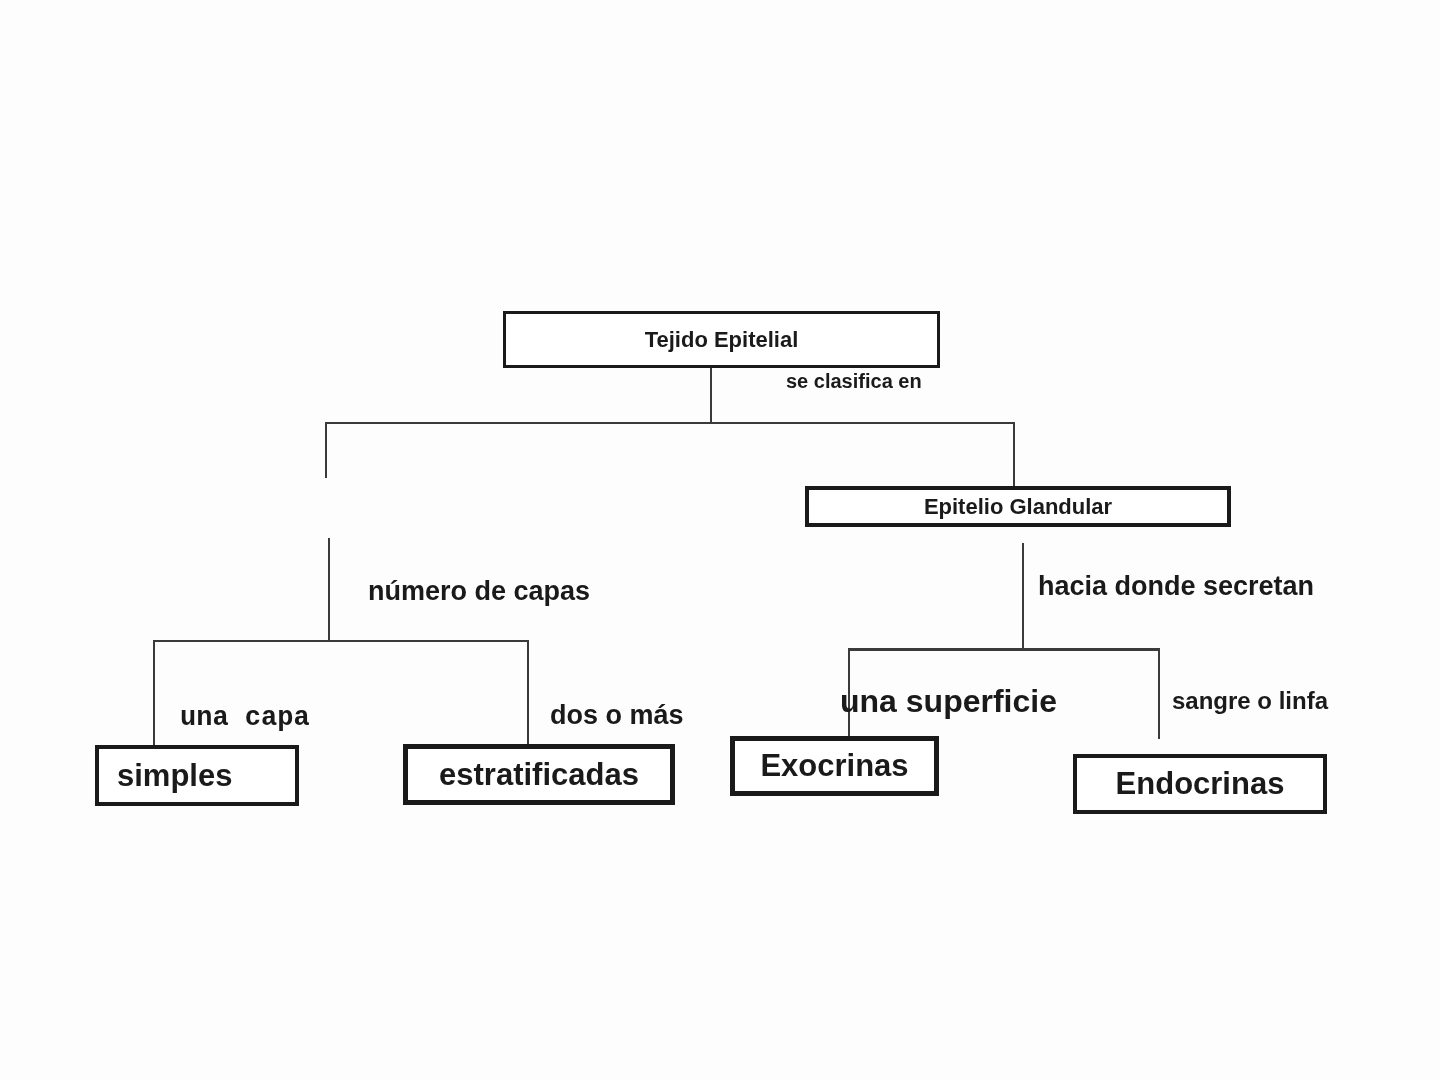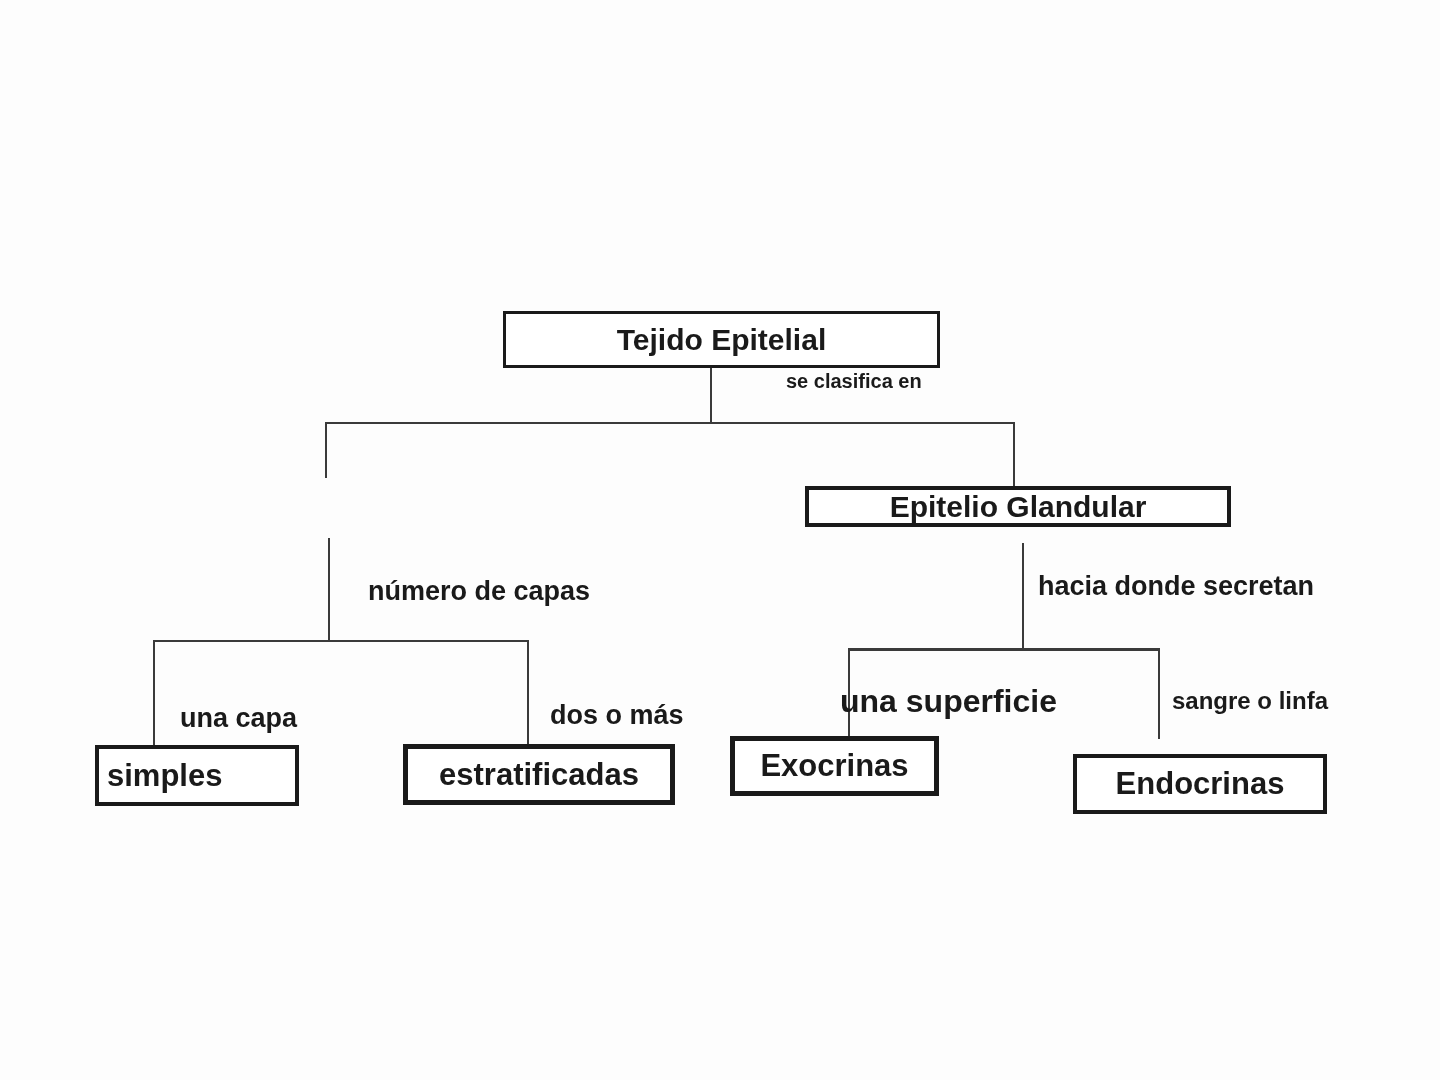--- a/index.html
+++ b/index.html
@@ -26,28 +26,28 @@
     white-space: nowrap;
   }
   .node {
     position: absolute;
     background: #ffffff;
     border: 3px solid #1a1a1a;
     display: flex;
     align-items: center;
     justify-content: center;
     box-sizing: border-box;
-    font-size: 30px;
+    font-size: 22px;
     white-space: nowrap;
   }
   .node.border-4 { border-width: 4px; }
   .node.border-5 { border-width: 5px; }
   .node.left-align {
     justify-content: flex-start;
-    padding-left: 8px;
+    padding-left: 18px;
   }
   .edge-label {
     position: absolute;
     font-size: 27px;
     white-space: nowrap;
   }
   .line {
     position: absolute;
     background: #3a3a3a;
   }
@@ -112,21 +112,21 @@
   </div>
 
   <div class="edge-label" style="left:368px; top:576px;">
     <span>número de capas</span>
   </div>
 
   <div class="edge-label" style="left:1038px; top:571px;">
     <span>hacia donde secretan</span>
   </div>
 
-  <div class="edge-label" style="left:180px; top:703px;">
+  <div class="edge-label" style="left:180px; top:703px;font-family:Liberation Mono, monospace;">
     <span>una capa</span>
   </div>
 
   <div class="edge-label" style="left:550px; top:700px;">
     <span>dos o más</span>
   </div>
 
   <div class="edge-label" style="left:840px; top:683px; font-size:32px;">
     <span>una superficie</span>
   </div>

